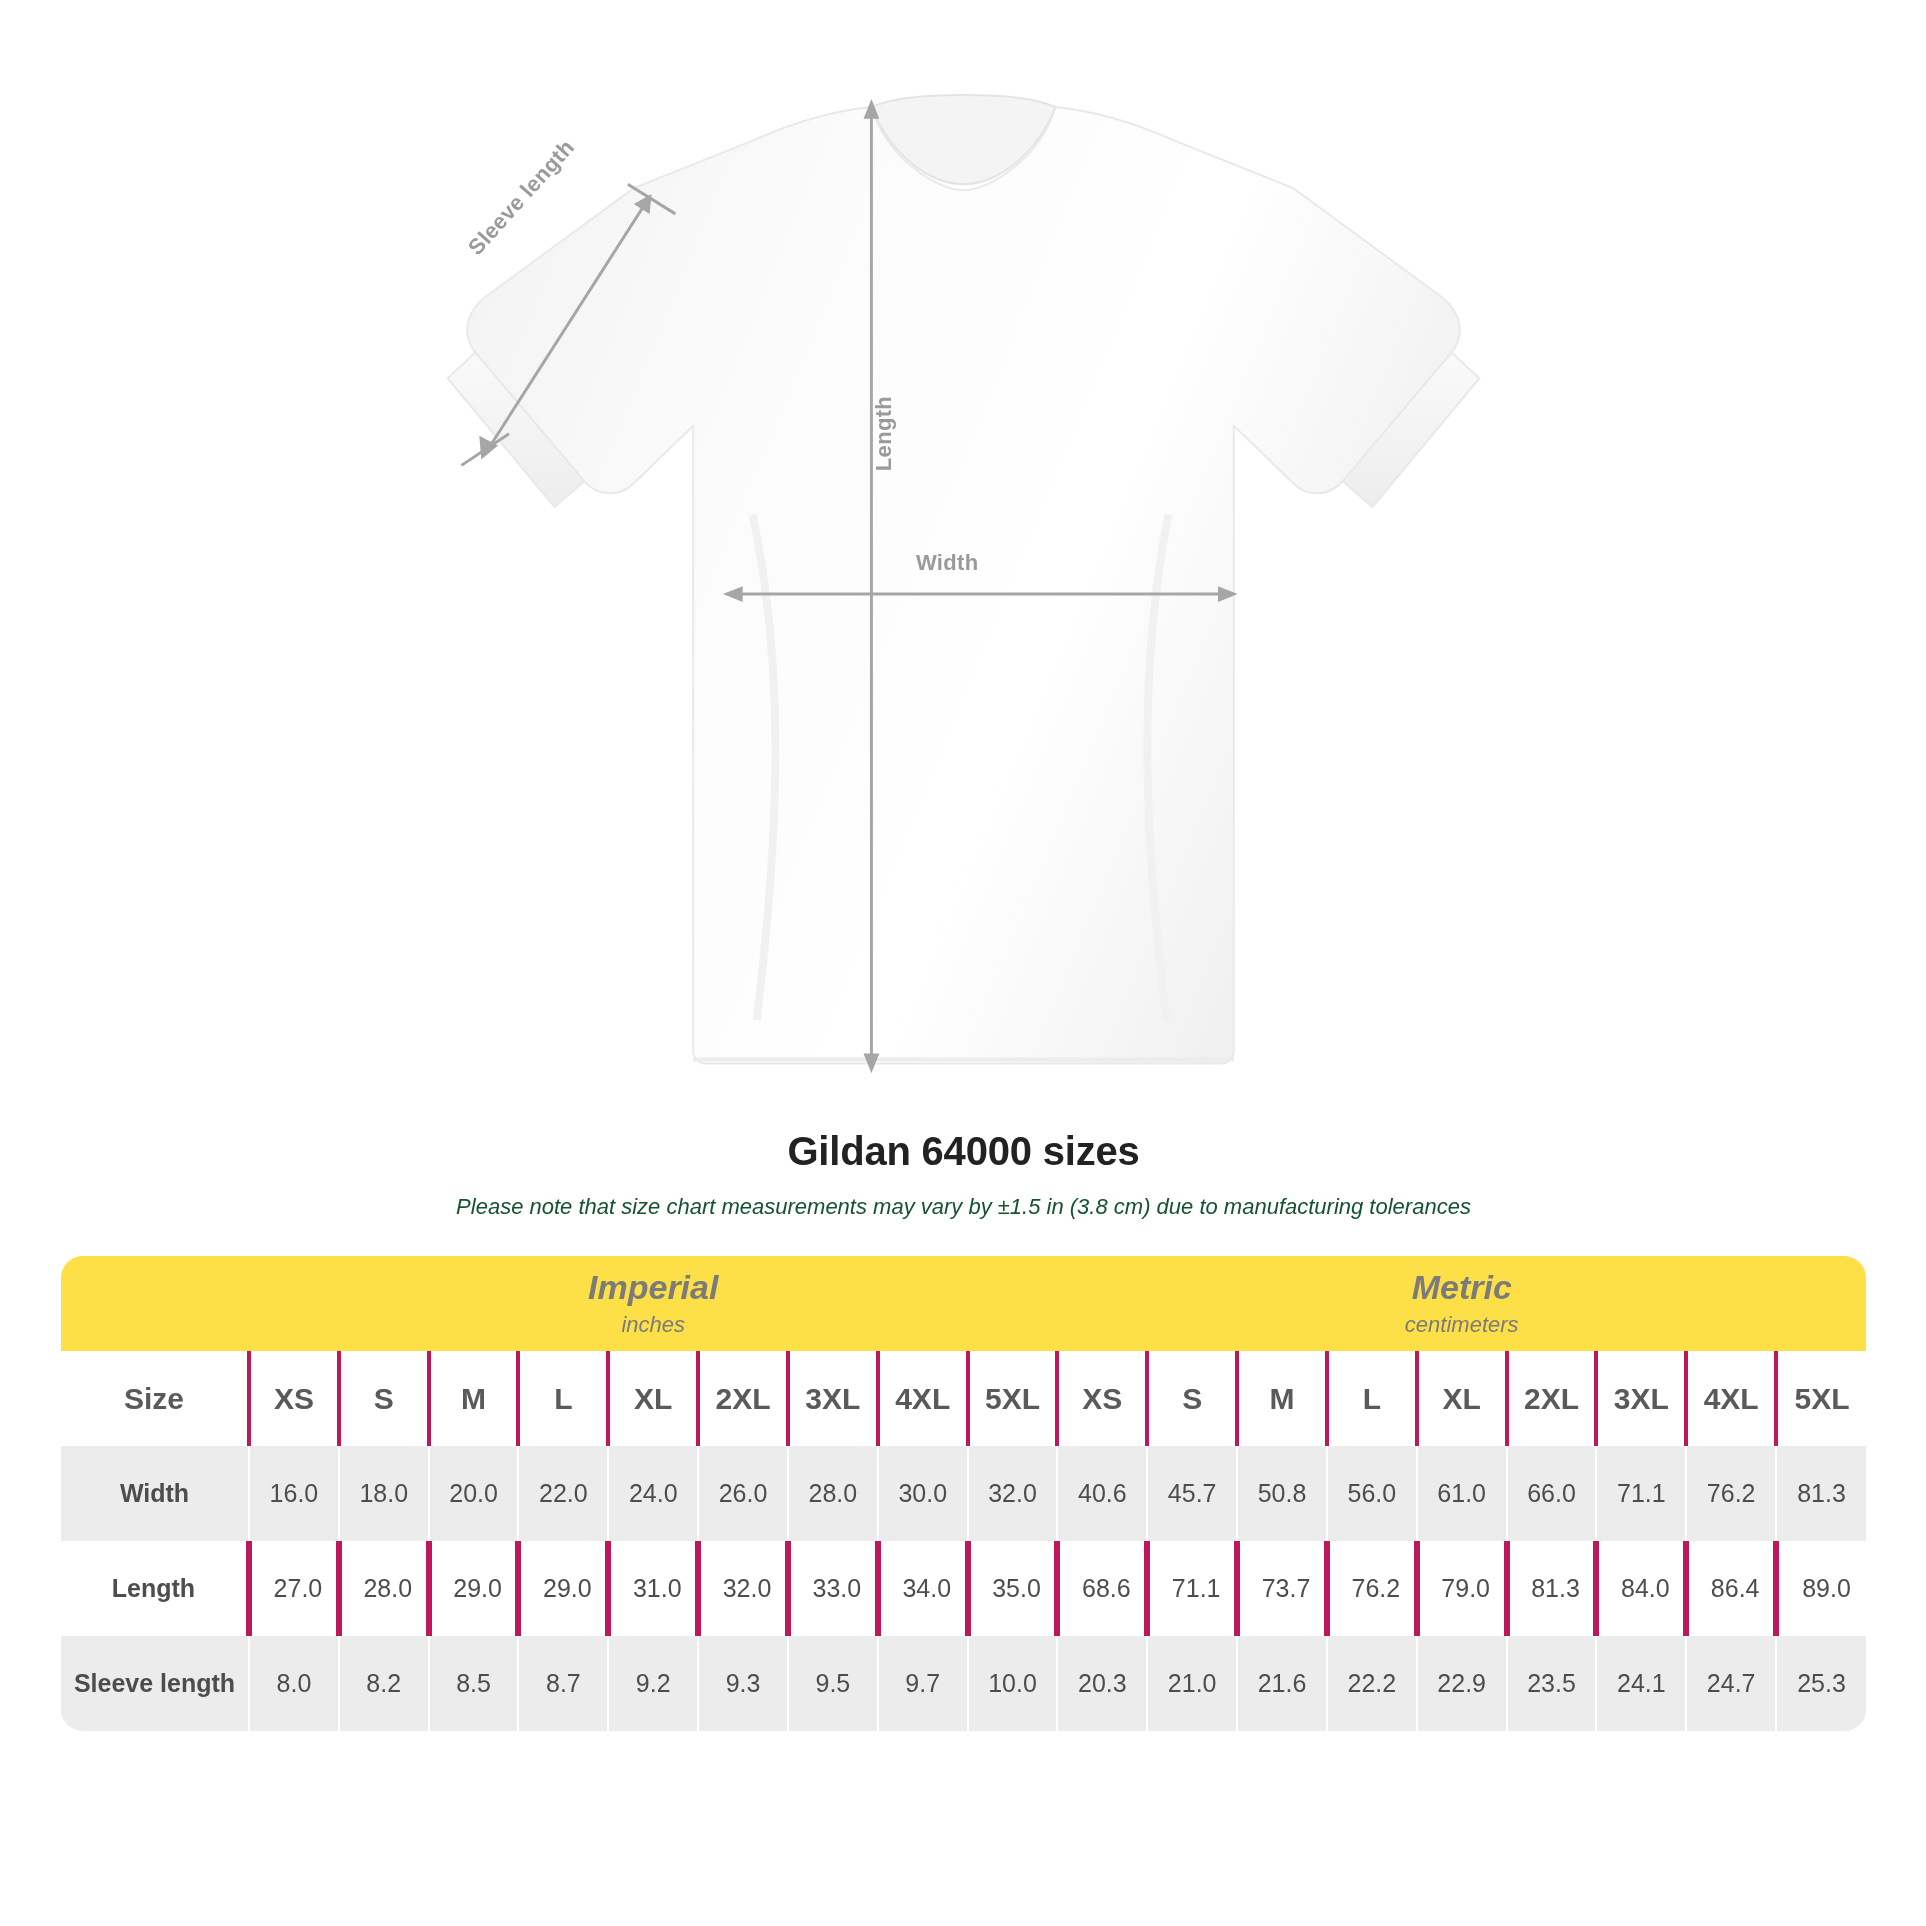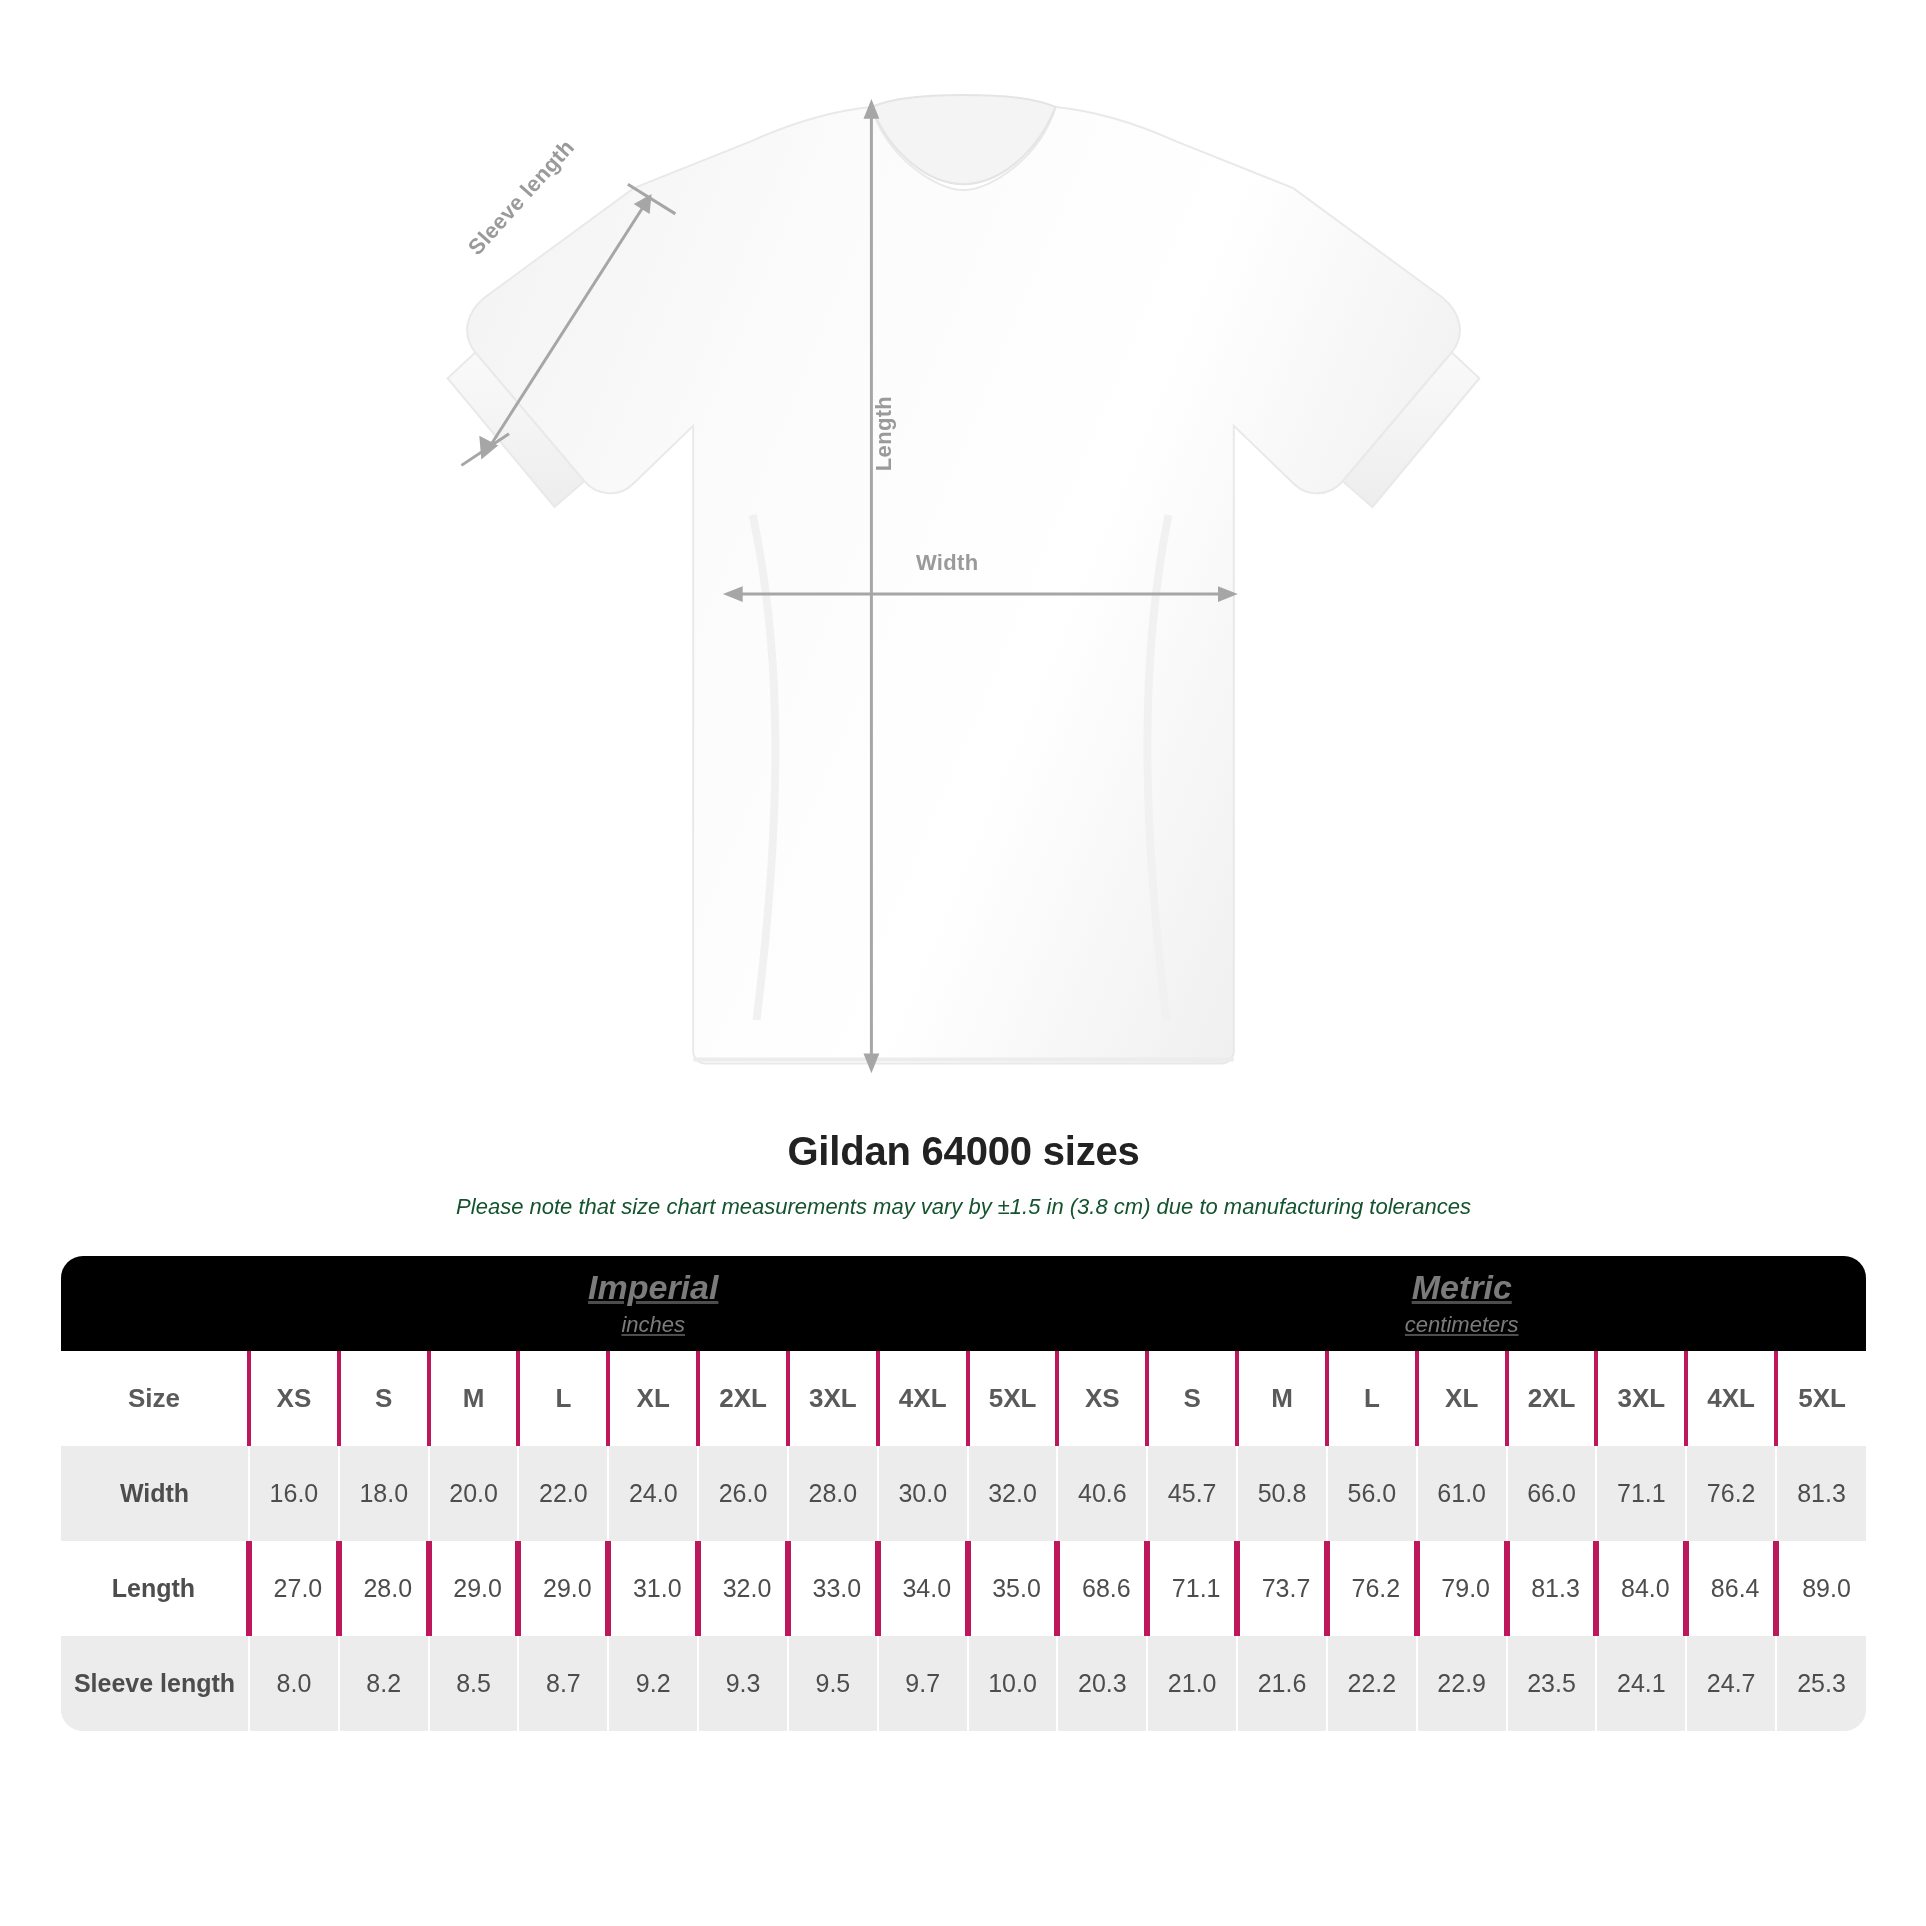--- a/index.html
+++ b/index.html
@@ -96,23 +96,22 @@
   table.size-table td,
   table.size-table th {
     text-align: center;
     font-size: 25px;
     color: #4d4d4d;
     padding: 0;
     height: 95px;
     vertical-align: middle;
   }
   .unit-head {
-    background: #000000;
+    background: #fde047;
     height: 158px;
-    text-decoration: underline;
   }
   .unit-head .unit-name {
     font-size: 34px;
     font-style: italic;
     font-weight: bold;
     color: #7b7b7b;
     line-height: 1.25;
   }
   .unit-head .unit-sub {
     font-size: 22px;
@@ -124,21 +123,21 @@
     font-weight: bold;
     color: #5a5a5a;
     font-size: 26px;
   }
   tr.row-light td { background: #ffffff; }
   tr.row-dark  td { background: #ececec; }
   tr.row-size td {
     background: #ffffff;
     font-weight: bold;
     color: #5a5a5a;
-    font-size: 26px;
+    font-size: 30px;
   }
   td.cellborder {
     border-left: 2px solid #ffffff;
   }
   tr.row-light td.cellborder { border-left: 6px solid #be185d; padding-left: 8px; }
   tr.row-size td.cellborder { border-left: 4px solid #be185d; }
   .col-label { width: 188px; }
 </style>
 </head>
 <body>

